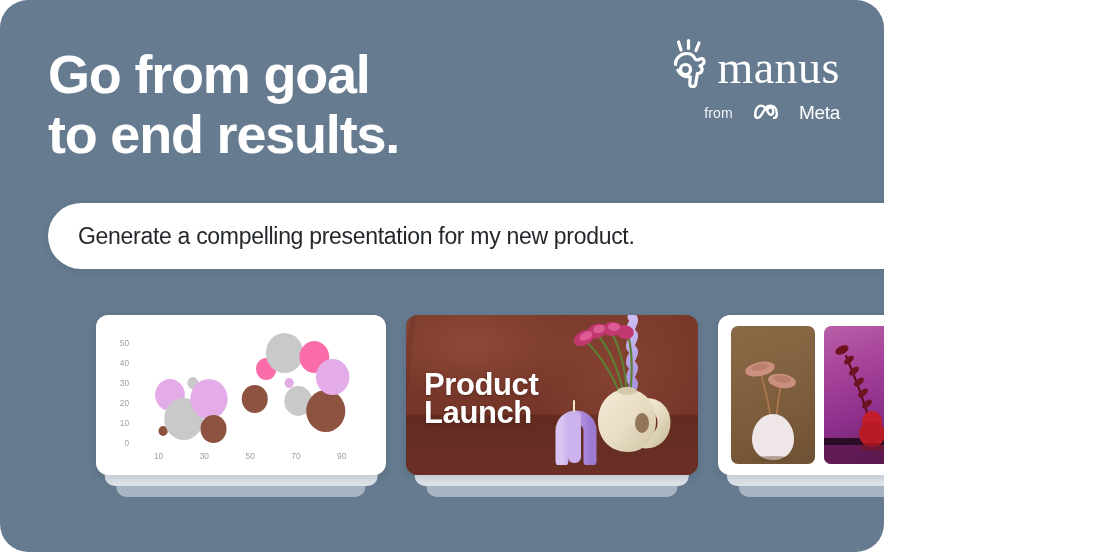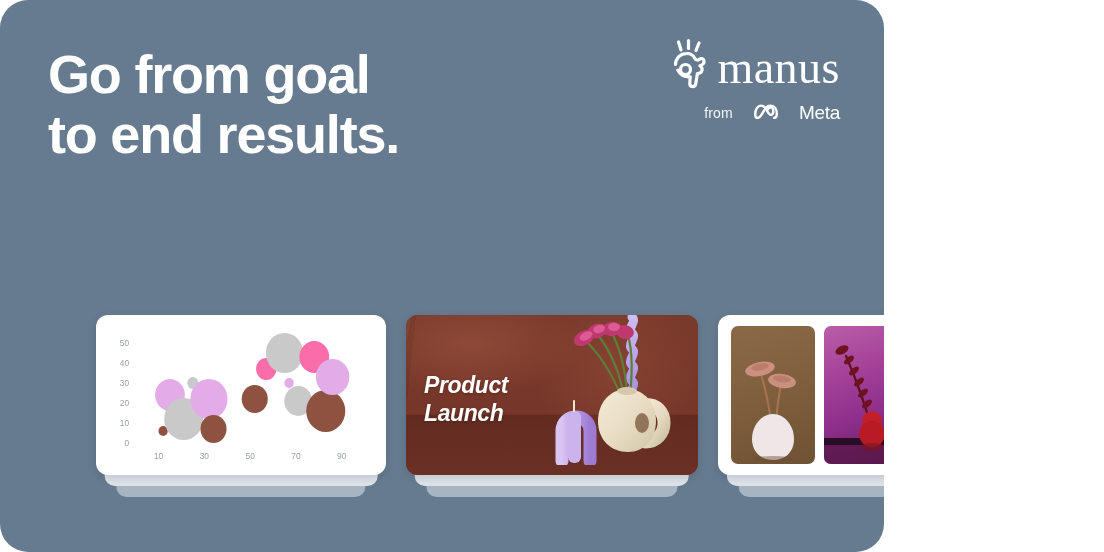--- a/index.html
+++ b/index.html
@@ -176,27 +176,26 @@
     background:
       linear-gradient(103deg, rgba(255,255,255,0.05) 0 6px, rgba(0,0,0,0) 6px 34px),
       linear-gradient(96deg, rgba(0,0,0,0.07) 0 10px, rgba(0,0,0,0) 10px 52px);
     opacity: 0.85;
   }
   .pl-title {
     position: absolute;
     left: 18px;
     top: 56px;
     color: #ffffff;
-    font-size: 23px;
+    font-size: 31px;
     line-height: 28px;
     font-weight: 700;
     letter-spacing: -0.4px;
     white-space: pre-line;
     text-shadow: 0 1px 3px rgba(0,0,0,0.25);
-    font-style: italic;
   }
   .pl-still { position: absolute; right: 4px; bottom: 6px; }
 
   
   .gallery-card {
     background: #ffffff;
     display: flex;
     align-items: center;
     justify-content: center;
     gap: 9px;
@@ -244,20 +243,30 @@
         <svg width="26" height="17" viewBox="0 0 26 17" aria-hidden="true">
           <path d="M2.2 11.4C2.2 6.2 4.7 2.6 8 2.6c2.6 0 4.2 1.9 5.6 4.4 1.5 2.6 2.6 4.9 4.2 4.9 1.5 0 2.5-1.4 2.5-3.6 0-2.4-1.1-4-2.6-4-1.2 0-2.2 0.9-3.3 2.6" fill="none" stroke="#ffffff" stroke-width="2.4" stroke-linecap="round"></path>
           <path d="M2.2 11.4c0 2.2 1 3.5 2.6 3.5 1.6 0 2.7-1.5 4.2-4 1.6-2.7 3.4-6.3 6.1-7.8" fill="none" stroke="#ffffff" stroke-width="2.4" stroke-linecap="round"></path>
           <path d="M15.1 3.1c1-0.4 1.9-0.5 2.8-0.5 3.3 0 5.9 3.2 5.9 8.3 0 2.4-1 4-2.7 4" fill="none" stroke="#ffffff" stroke-width="2.4" stroke-linecap="round"></path>
         </svg>
       </span>
       <span class="meta-word">Meta</span>
     </div>
   </div>
 
+  <div class="prompt-bar">
+    <div class="prompt-text" placeholder="Ask manus anything">Generate a compelling presentation for my new product.</div>
+    <button class="submit-btn" aria-label="Send">
+      <span>
+        <svg width="21" height="21" viewBox="0 0 21 21" aria-hidden="true">
+          <path d="M10.5 16.5V5M10.5 4.6L5.3 9.9M10.5 4.6l5.2 5.3" fill="none" stroke="#ffffff" stroke-width="2.1" stroke-linecap="round" stroke-linejoin="round"></path>
+        </svg>
+      </span>
+    </button>
+  </div>
 
   <div class="cards">
 
     <div class="card-stack one">
       <div class="card chart-card">
         <svg class="chart-svg" viewBox="0 0 290 144" preserveAspectRatio="none">
           <g id="chart-yticks">
               <text class="tick-text" x="27" y="121.5" text-anchor="end">0</text>
               <text class="tick-text" x="27" y="101.5" text-anchor="end">10</text>
               <text class="tick-text" x="27" y="81.5" text-anchor="end">20</text>

